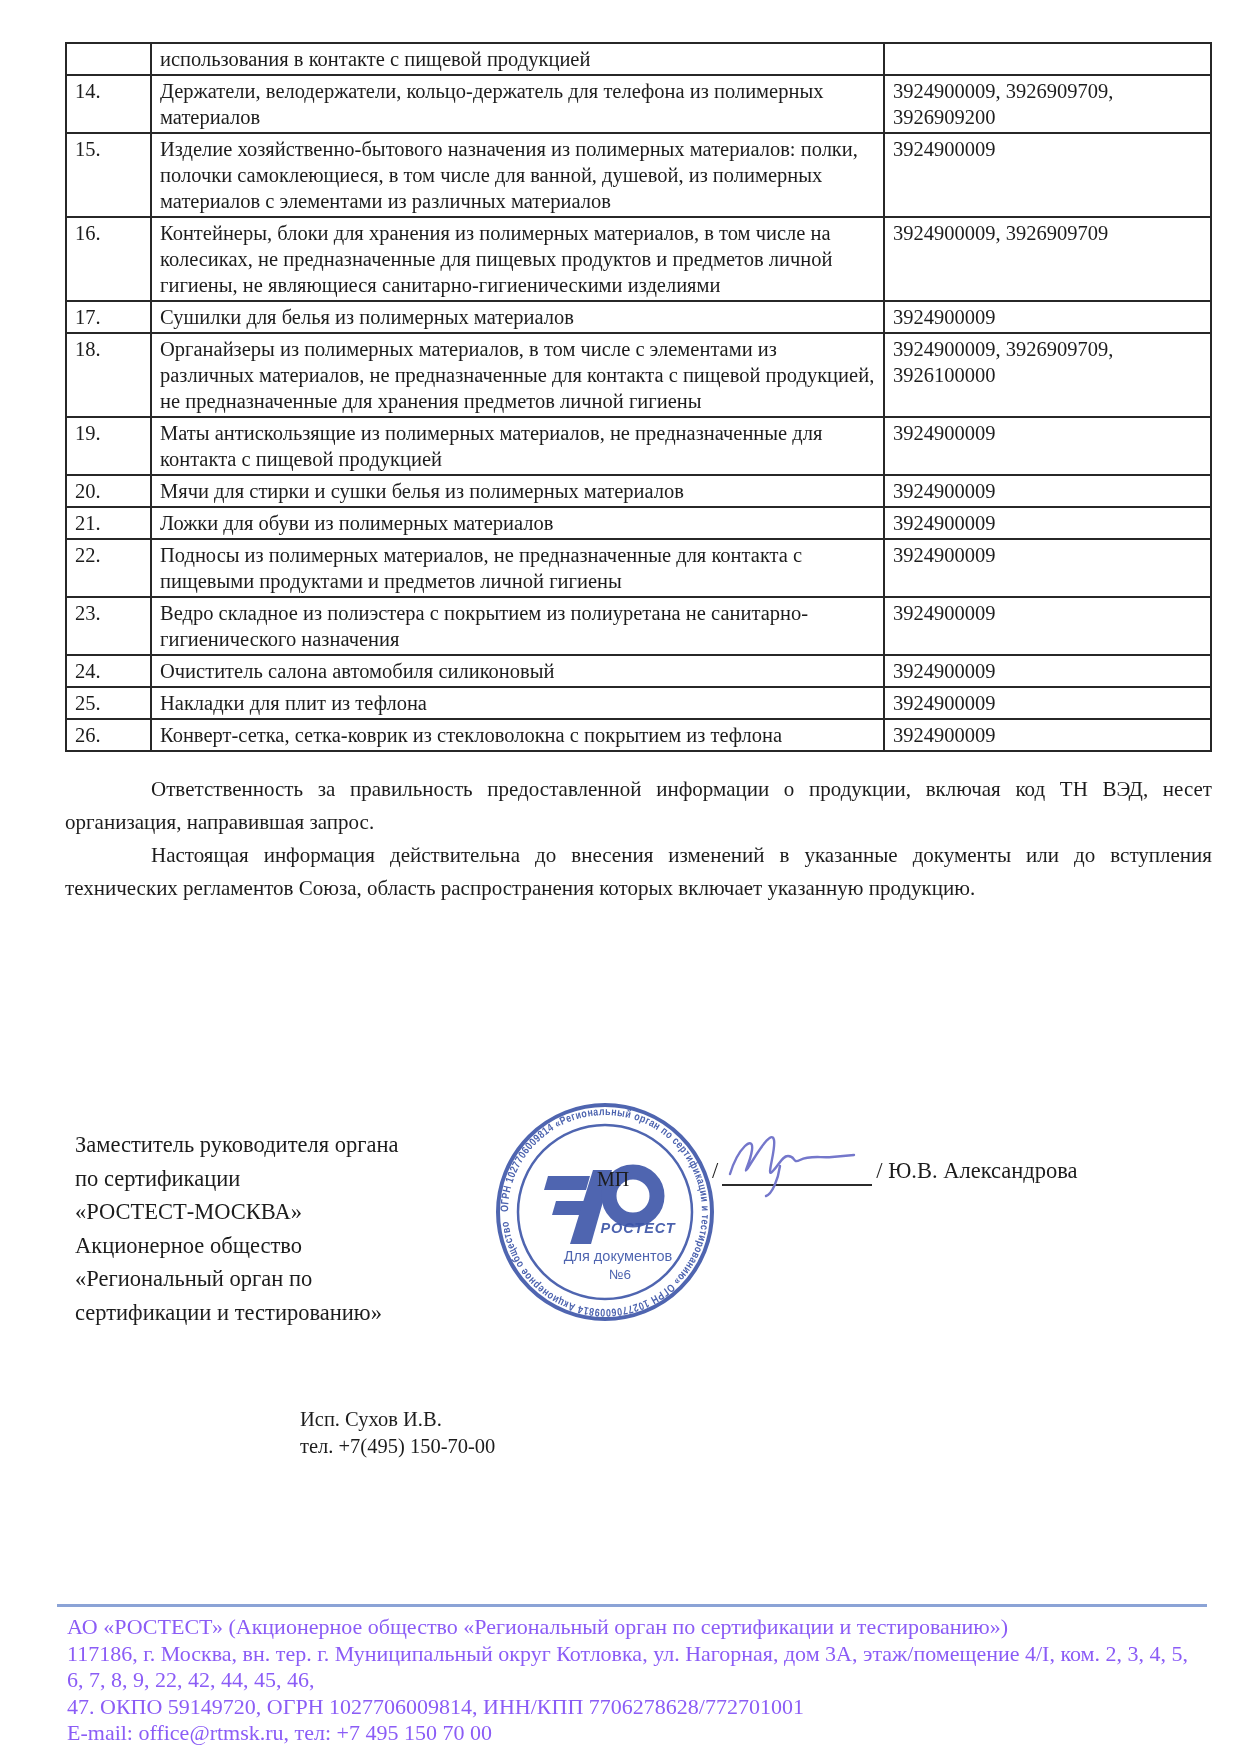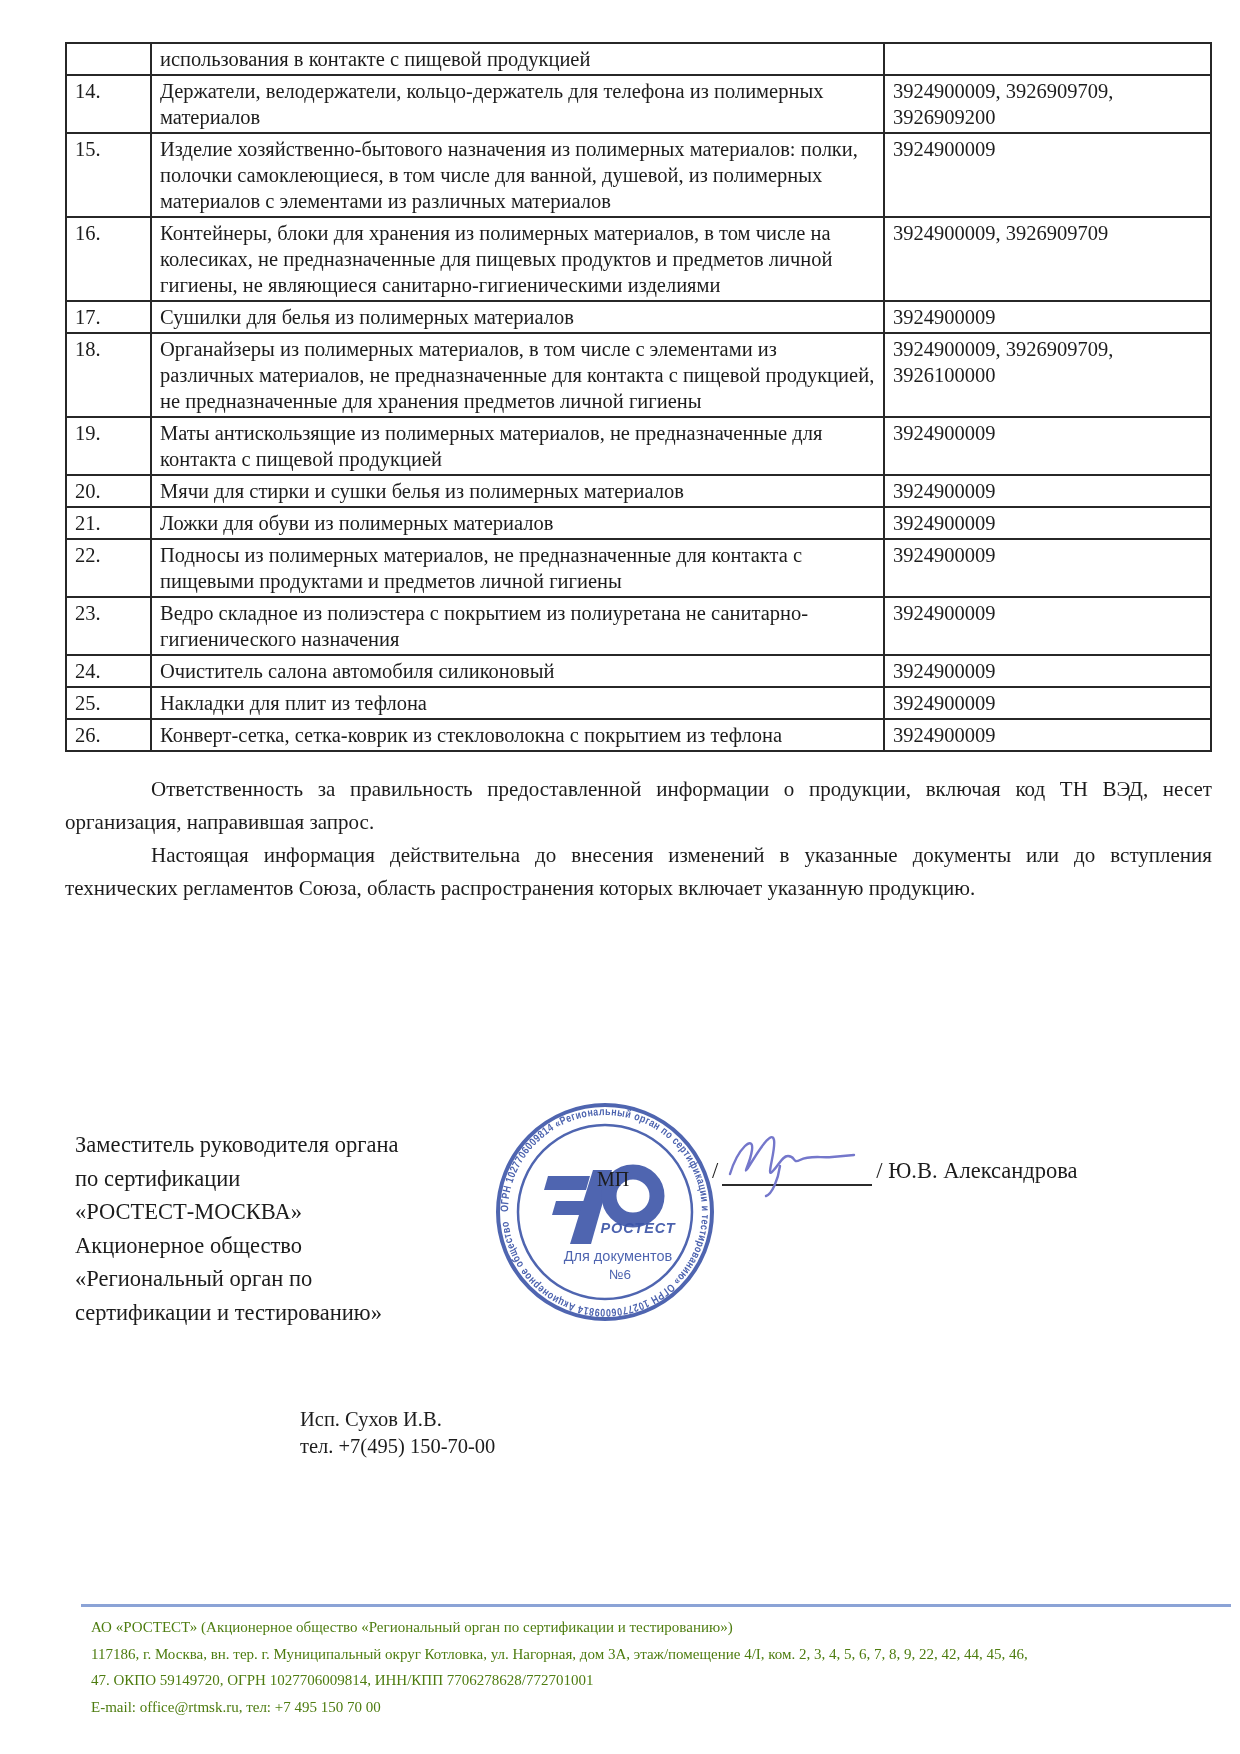--- a/index.html
+++ b/index.html
@@ -27,23 +27,23 @@
 
   .sig-right { position:absolute; left:712px; top:1140px; display:flex; align-items:flex-end; font-size:22.5px; }
   .sig-right .slash { padding-bottom:2px; }
   .sig-box { position:relative; width:150px; height:46px; border-bottom:2px solid #2b2b2b; margin:0 4px; }
   .sig-box svg { position:absolute; left:0; bottom:-14px; overflow:visible; }
   .after-group { padding-bottom:2px; white-space:nowrap;text-align:right; }
 
   .executor { position:absolute; left:300px; top:1362px; font-size:20.5px; line-height:27px;margin-top:44px; }
 
   .footer {
-    position:absolute; left:81px; top:1604px; width:1150px;
+    position:absolute; left:57px; top:1604px; width:1150px;
     border-top:3px solid #8ba3d6; padding:7px 0 0 10px;
-    color:#4d7c0f; font-size:15px; line-height:26.5px;
+    color:#8b5cf6; font-size:22px; line-height:26.5px;
   }
 </style>
 </head>
 <body>
 
 <div class="page">
 
   <div class="content">
     <table class="products">
       <tbody>

